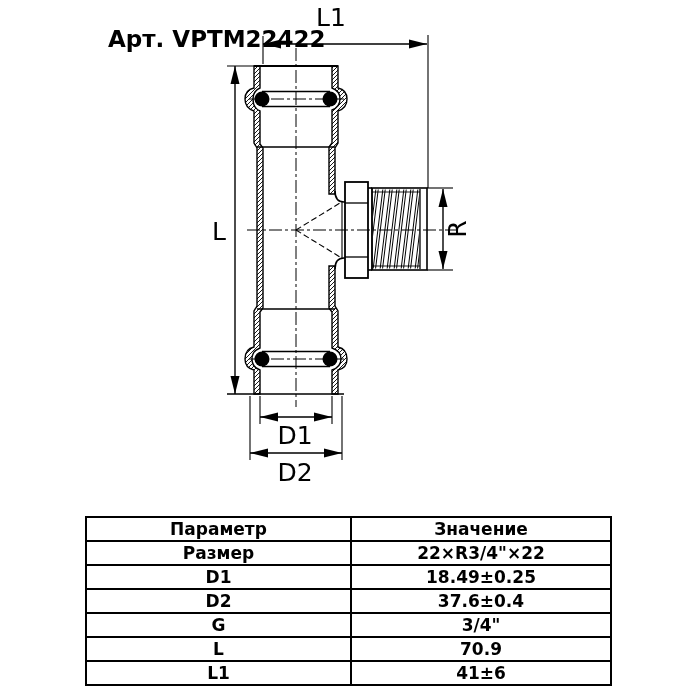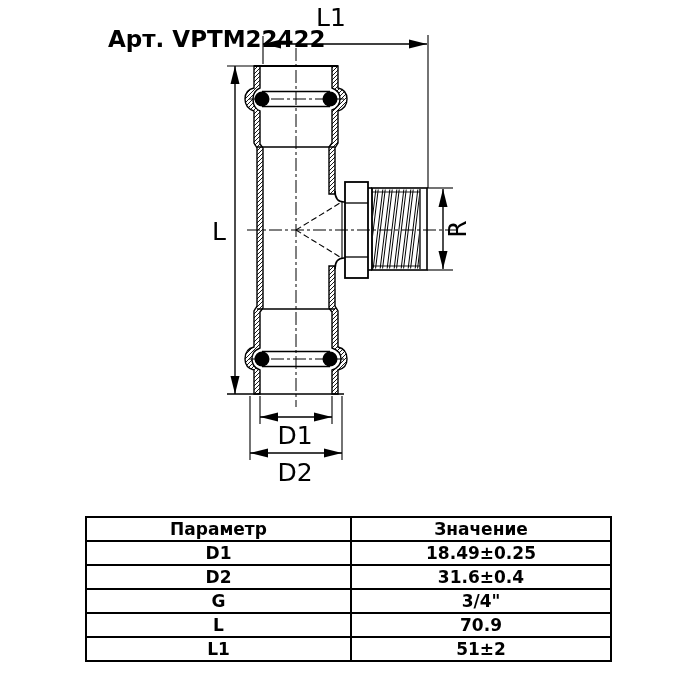--- a/index.html
+++ b/index.html
@@ -146,35 +146,39 @@
   <colgroup>
         <col class="c1">
         <col>
       </colgroup>
   <tbody>
     <tr>
       <td>Параметр</td>
       <td>Значение</td>
     </tr>
     <tr>
+      <td>Размер</td>
+      <td>22×R3/4"×22</td>
+    </tr>
+    <tr>
       <td>D1</td>
       <td>18.49±0.25</td>
     </tr>
     <tr>
       <td>D2</td>
-      <td>31.6±0.4</td>
+      <td>37.6±0.4</td>
     </tr>
     <tr>
       <td>G</td>
       <td>3/4"</td>
     </tr>
     <tr>
       <td>L</td>
       <td>70.9</td>
     </tr>
     <tr>
       <td>L1</td>
-      <td>51±2</td>
+      <td>41±6</td>
     </tr>
   </tbody>
 </table>
 
 </div>
 
 </body></html>

